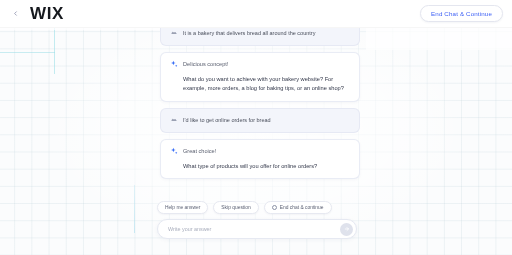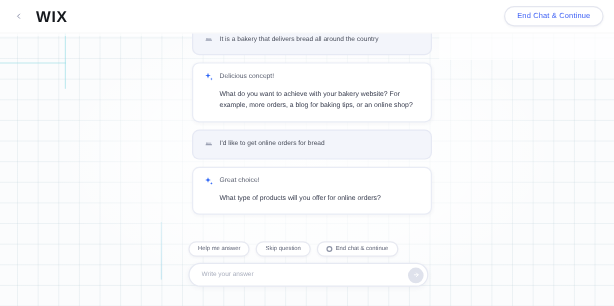--- a/index.html
+++ b/index.html
@@ -65,21 +65,21 @@
   }
   .back-icon {
     width: 16px; height: 16px;
     margin-left: 7px;
     display: flex; align-items: center; justify-content: center;
     color: #868aa5;
   }
   .back-icon svg { display: block; }
   .brand {
     margin-left: 7px;
-    font-size: 13px;
+    font-size: 17px;
     font-weight: 700;
     letter-spacing: 0.6px;
     color: #16191e;
   }
   .header-spacer { flex: 1; }
   .end-chat-btn {
     margin-right: 9px;
     height: 17px;
     padding: 0 10px;
     border-radius: 9px;

